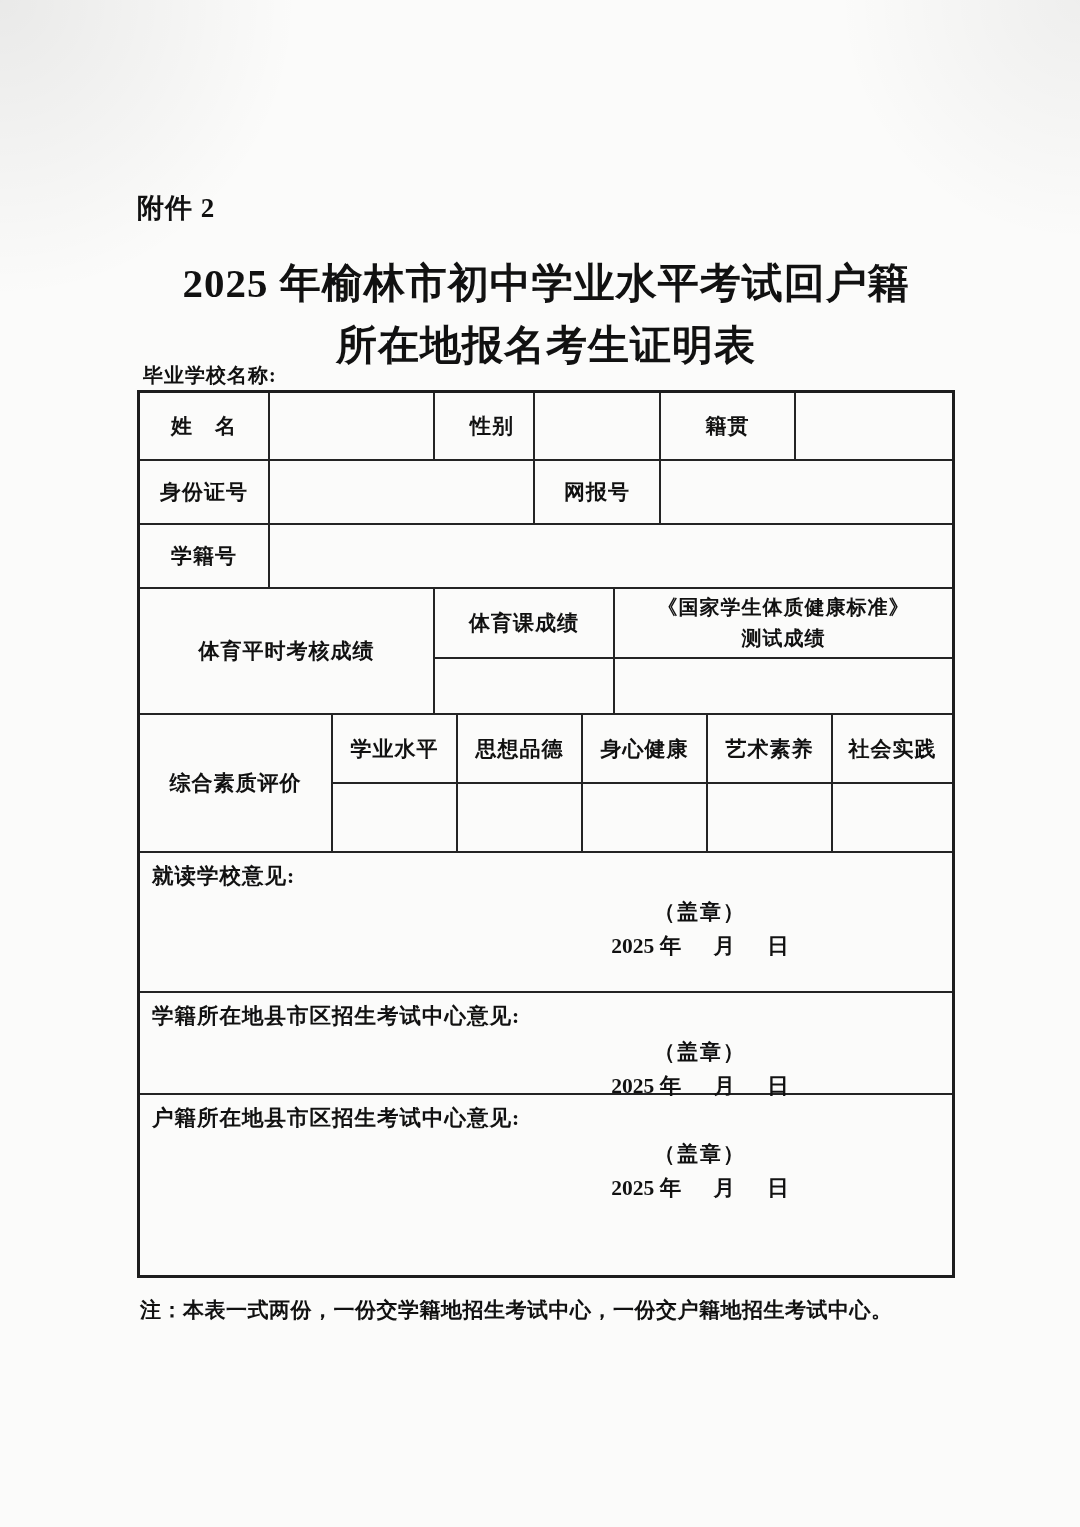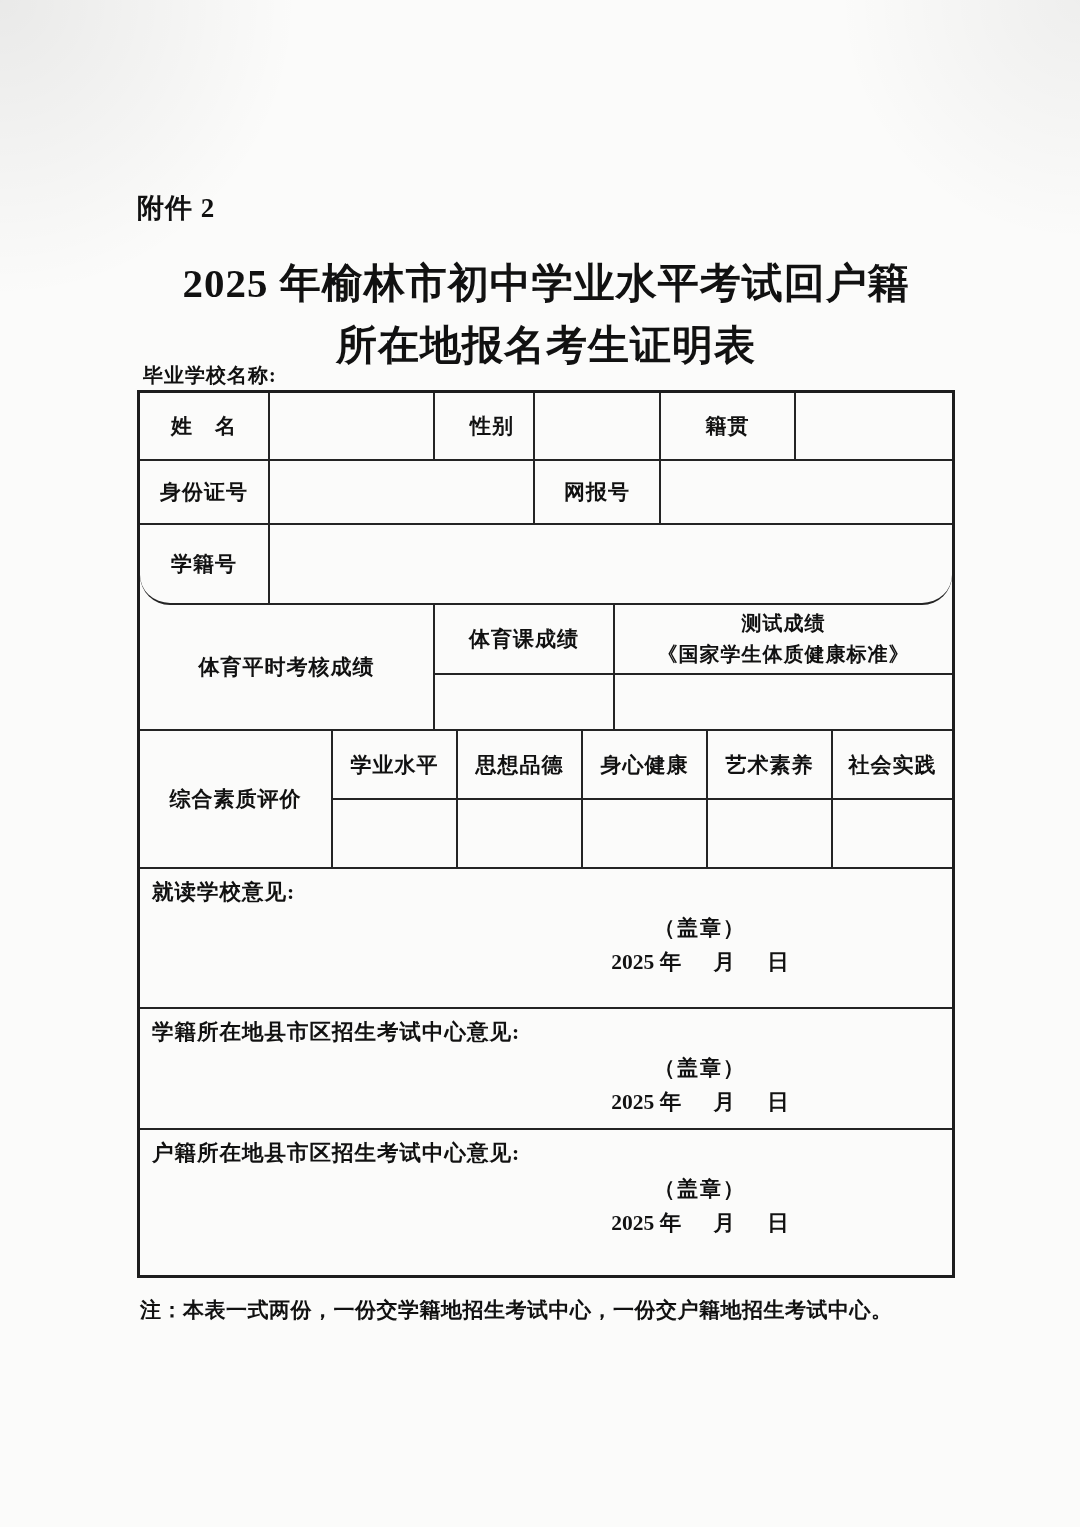--- a/index.html
+++ b/index.html
@@ -74,21 +74,21 @@
     justify-content: center;
     font-size: 21px;
     letter-spacing: 1px;
     text-align: center;
   }
   .c.nb { border-right: none; }
   .c.grow { flex: 1 1 auto; }
 
   .row-basic1 { height: 68px; }
   .row-basic2 { height: 64px; }
-  .row-basic3 { height: 80px; border-radius: 30px; }
+  .row-basic3 { height: 64px; }
 
   .w130 { width: 130px; }
   .w165 { width: 165px; }
   .w100 { width: 100px; padding-left: 16px; }
   .w126 { width: 126px; }
   .w135 { width: 135px; text-align: right; }
   .w265 { width: 265px; }
 
   
   .row-pe { height: 126px; }
@@ -120,21 +120,21 @@
   .q-sub.bottom { flex: 1 1 auto; }
   .q-col { width: 125px; }
 
   
   .op-section {
     position: relative;
     border-bottom: 2px solid #242424;
     box-sizing: border-box;
   }
   .op-section.s1 { height: 140px; padding-left: 16px; }
-  .op-section.s2 { height: 121px; }
+  .op-section.s2 { height: 102px; }
   .op-section.s3 { height: 145px; border-bottom: none; }
   .op-label {
     position: absolute;
     left: 12px;
     top: 8px;
     font-size: 21.5px;
     letter-spacing: 1px;
   }
   .seal-wrap {
     position: absolute;
@@ -198,22 +198,22 @@
       <div class="c grow nb"></div>
     </div>
 
     <div class="t-row row-pe">
       <div class="c pe-left">体育平时考核成绩</div>
       <div class="pe-right">
         <div class="pe-sub top">
           <div class="c pe-mid">体育课成绩</div>
           <div class="c grow nb pe-std">
             <div>
+              <div>《国家学生体质健康标准》</div>
               <div>测试成绩</div>
-              <div>《国家学生体质健康标准》</div>
             </div>
           </div>
         </div>
         <div class="pe-sub bottom">
           <div class="c pe-mid"></div>
           <div class="c grow nb"></div>
         </div>
       </div>
     </div>
 

